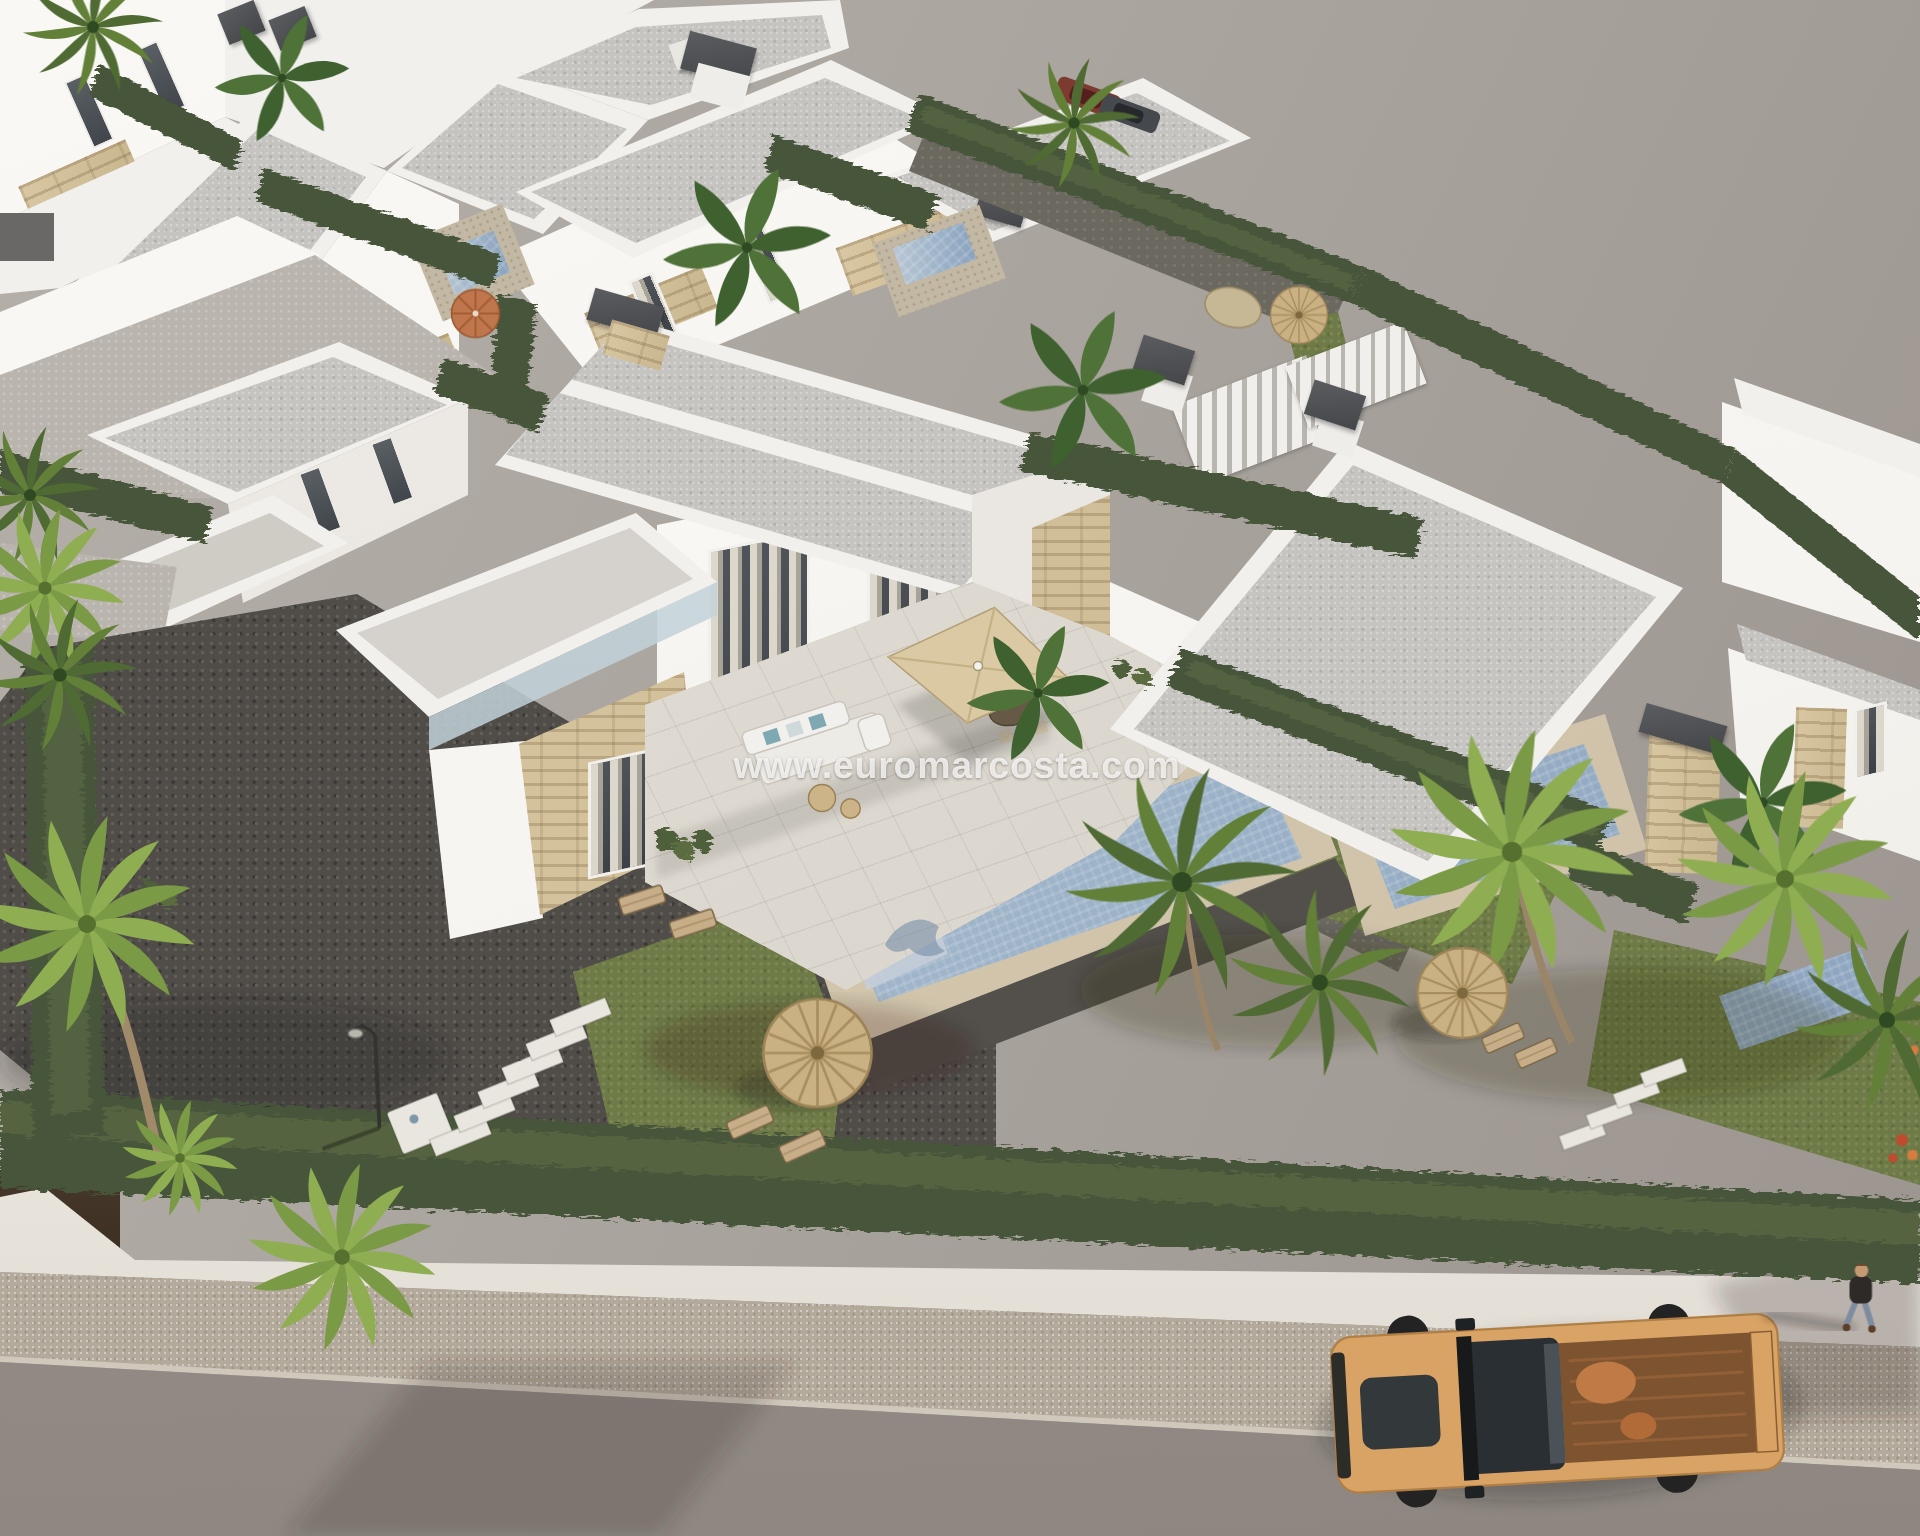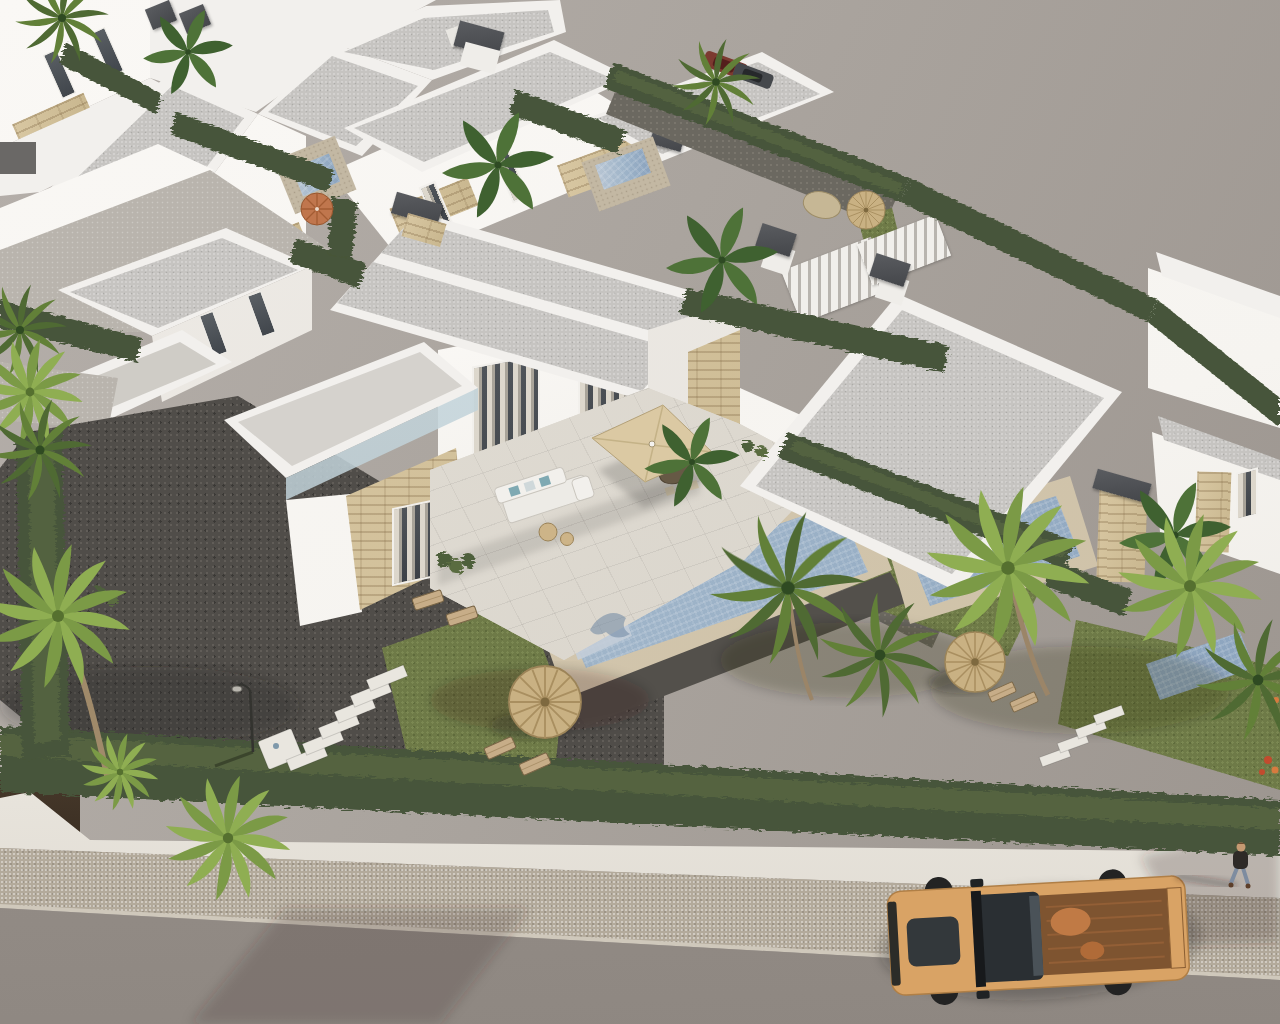--- a/index.html
+++ b/index.html
@@ -433,13 +433,14 @@
       <path d="M6,44 L-54,34" stroke="rgba(40,35,30,.35)" stroke-width="6" filter="url(#blur3)"></path>
       <path d="M7,26 L1,41 M13,26 L18,42" stroke="#7e8ca0" stroke-width="4"></path>
       <circle cx="1" cy="43" r="2.5" fill="#5d3f2a"></circle>
         <circle cx="18" cy="44" r="2.5" fill="#5d3f2a"></circle>
       <rect x="3" y="9" width="15" height="18" rx="5" fill="#2e2a27"></rect>
       <circle cx="11" cy="5" r="4.5" fill="#c59a72"></circle>
       <path d="M7,2 a5,4 0 0 1 8,0" fill="#6b4a2f"></path>
     </g>
   </svg>
 
+  <div class="watermark">www.euromarcosta.com</div>
 </div>
 
 </body></html>

